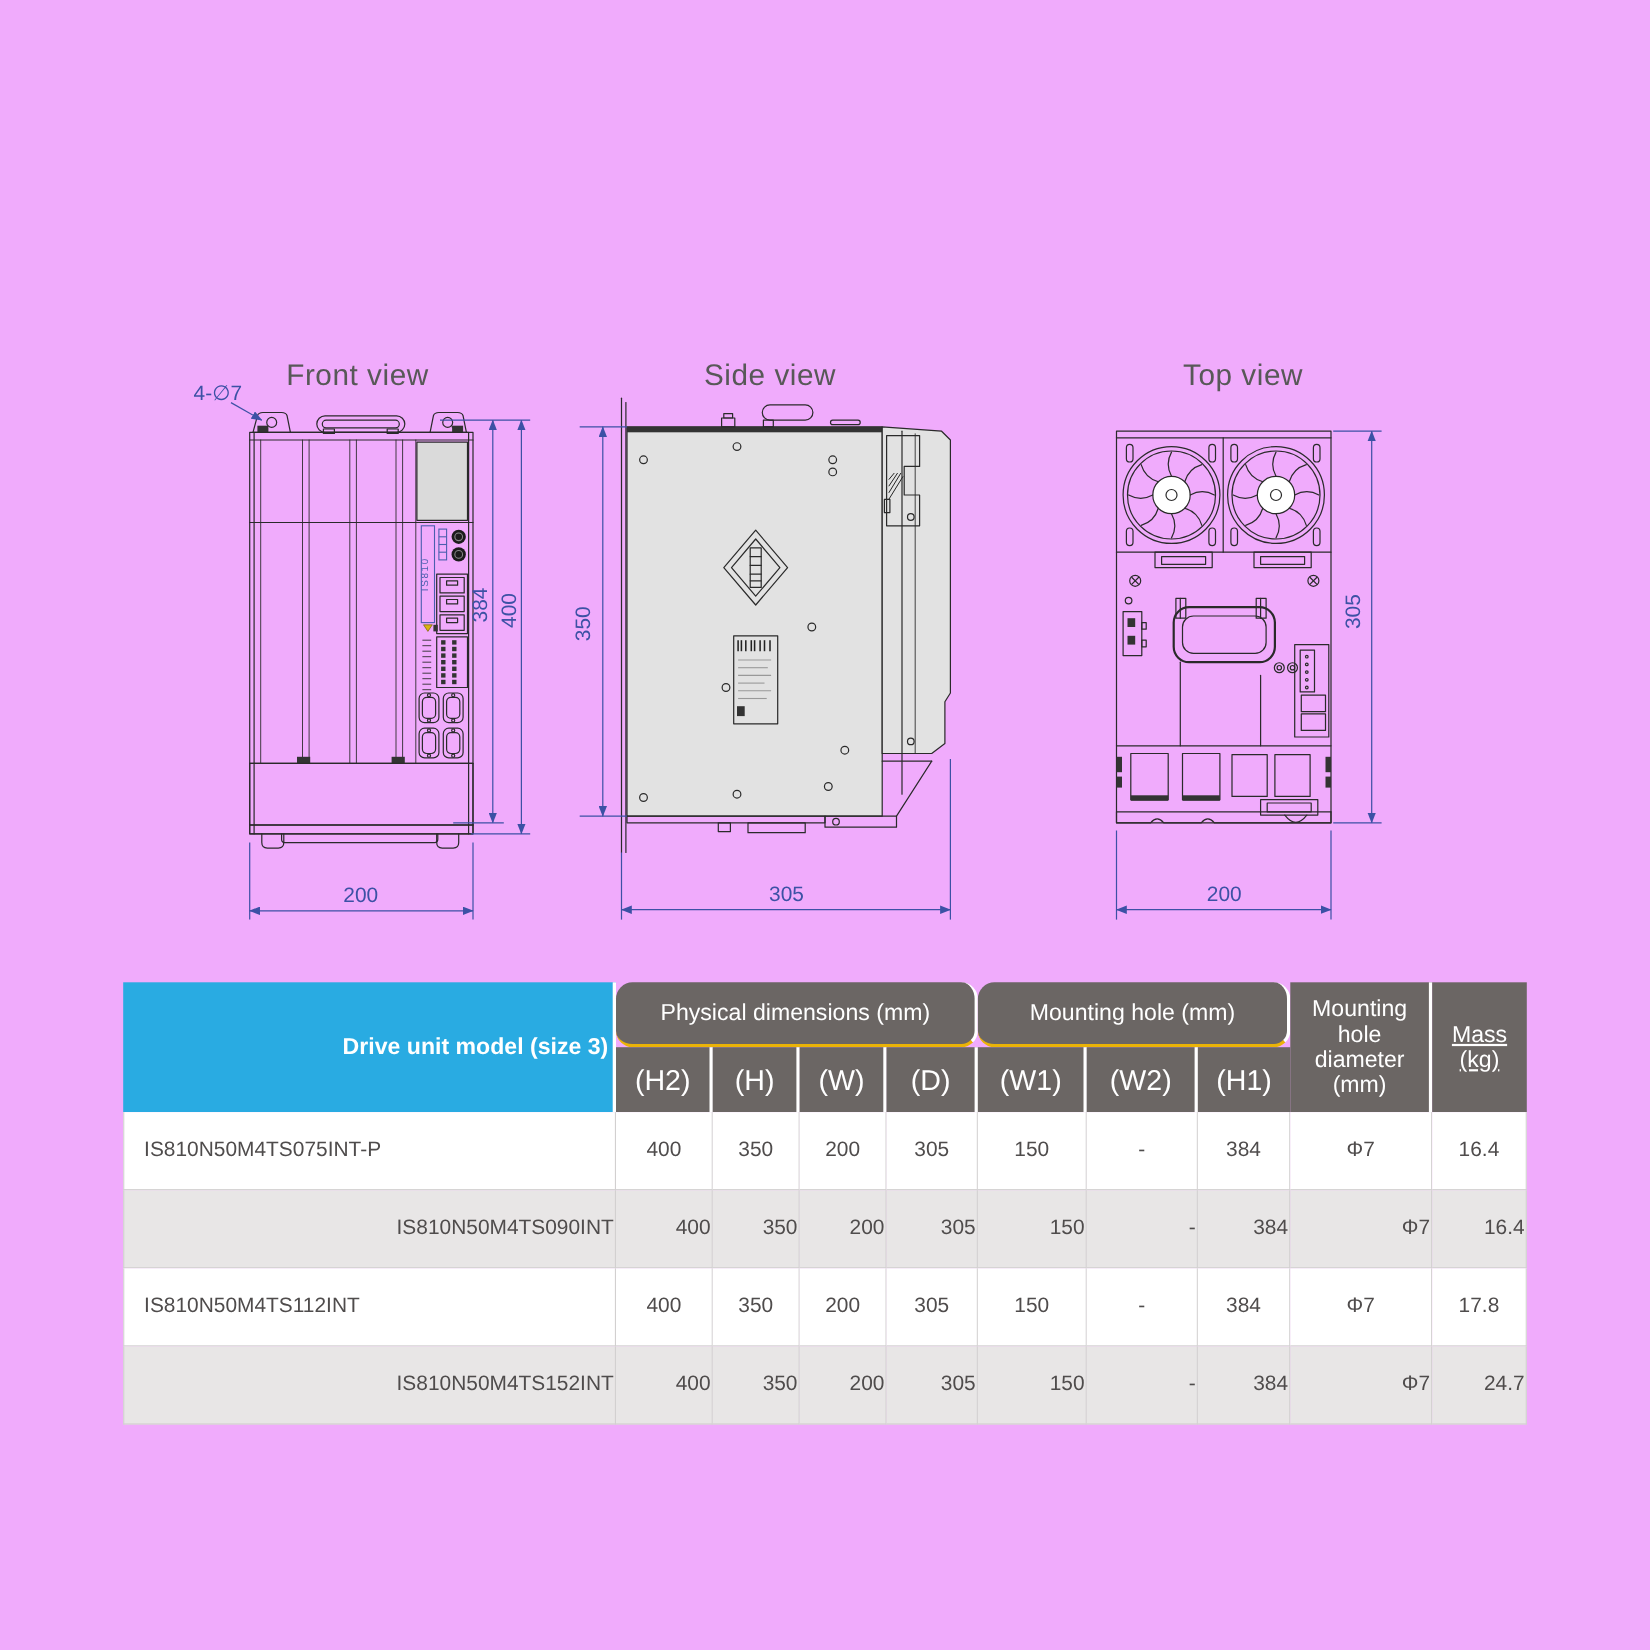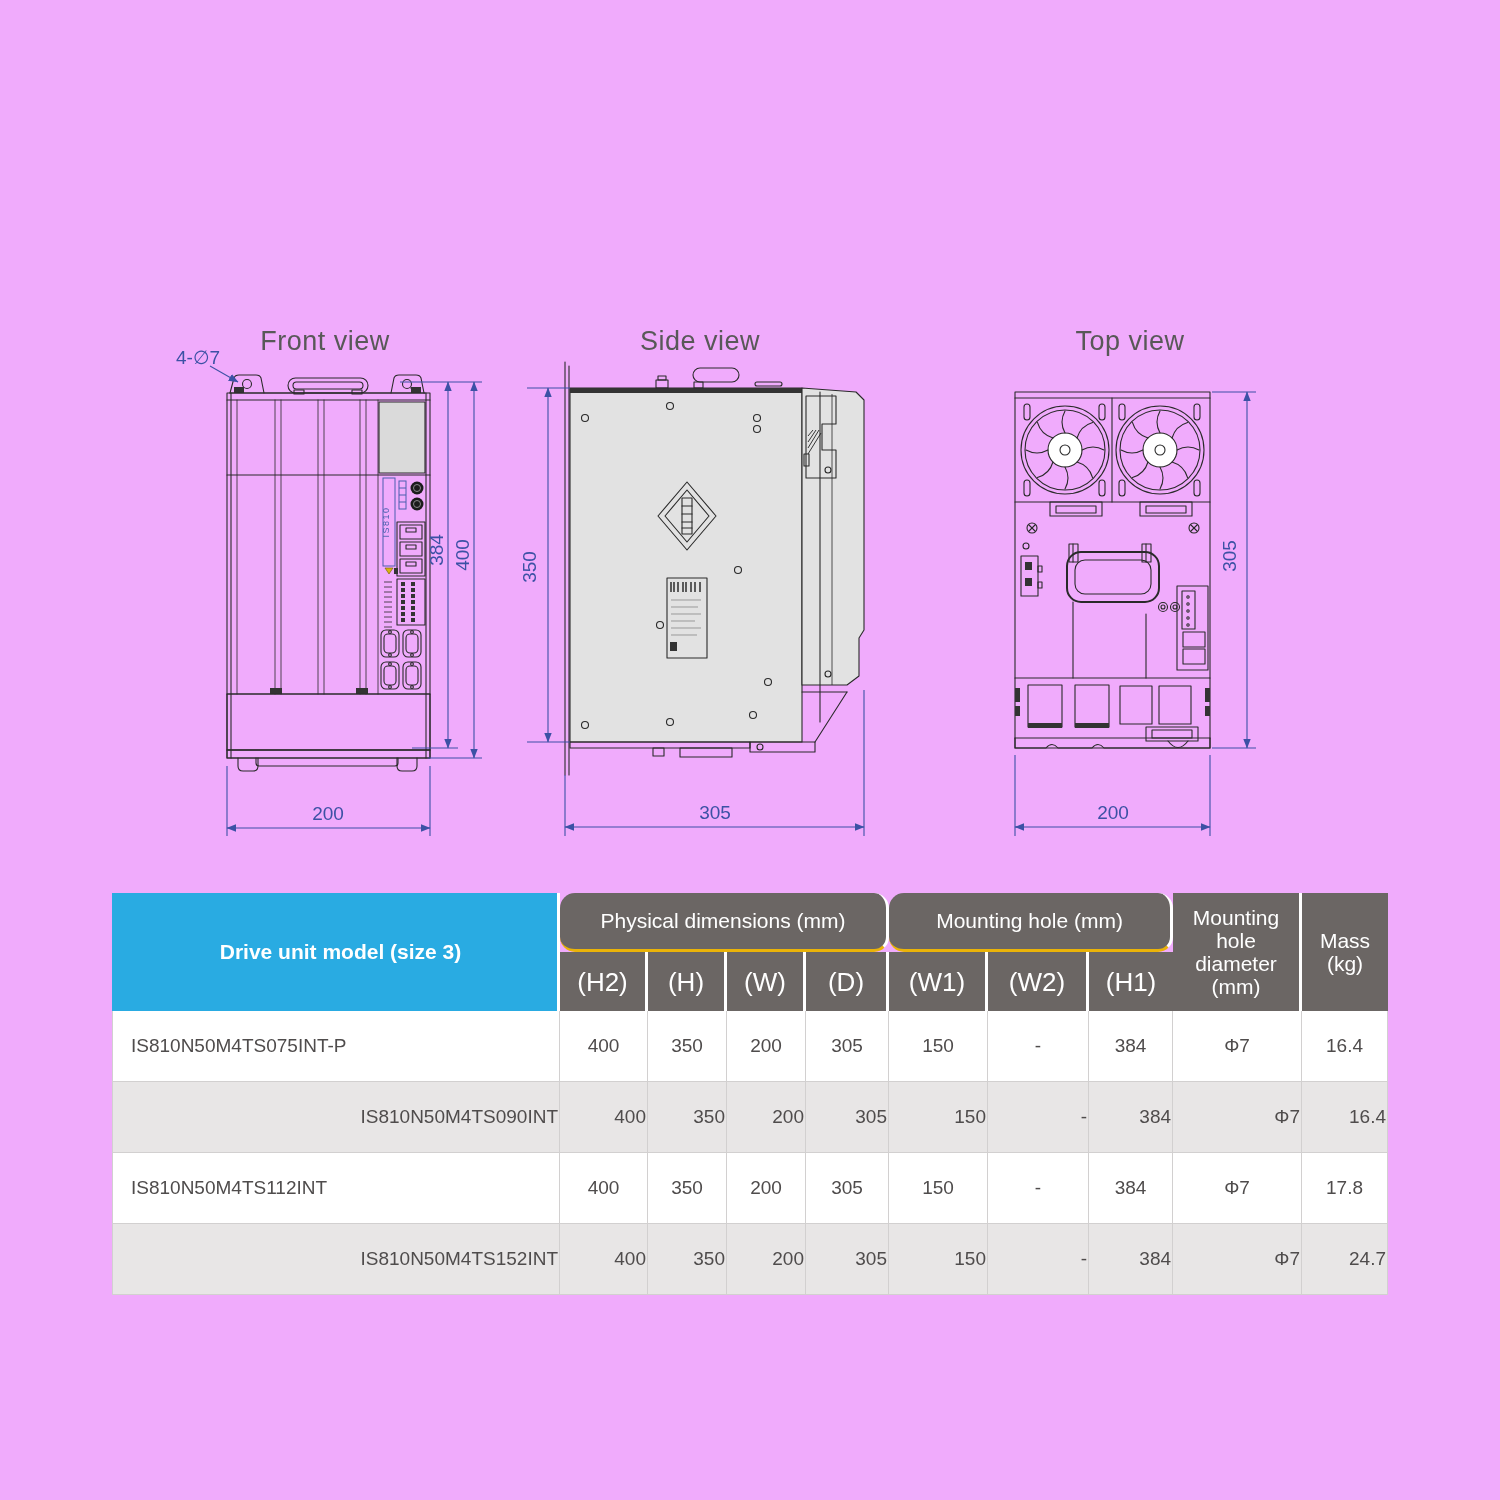--- a/index.html
+++ b/index.html
@@ -14,21 +14,21 @@
   .fillg2{fill:#dadada;}
   .dark{fill:#333;stroke:none;}
   .dim{stroke:#3c51a5;stroke-width:1.1;fill:none;}
   .dimtxt{fill:#3c51a5;font-size:19px;}
   .blue{stroke:#4a5fae;stroke-width:1;fill:none;}
   
   .spec-wrap{position:absolute;left:112px;top:893px;width:1276px;}
   table.spec{border-collapse:separate;border-spacing:0;width:100%;table-layout:fixed;}
   table.spec th{background:#6b6664;color:#fff;font-weight:400;font-size:21px;text-align:center;
                 border-right:3px solid #fff;padding:0 4px;line-height:24px;}
-  table.spec th.model{background:#29abe2;text-align:center;padding-left:16px;font-weight:700;}
+  table.spec th.model{background:#29abe2;text-align:right;padding-left:16px;font-weight:700;}
   table.spec th.group{border-bottom:3px solid #eab308;border-radius:15px;}
   table.spec th.sub{font-size:26px;}
   table.spec th:last-child{border-right:none;}
   table.spec thead tr.r1{height:59px;}
   table.spec thead tr.r2{height:59px;}
   table.spec tbody tr{height:71px;}
   table.spec td{font-size:19px;color:#4f4c4c;text-align:center;background:#fff;
                 border-right:1px solid #d2d0d0;border-bottom:1px solid #d2d0d0;}
   table.spec td.model{text-align:left;padding-left:18px;}
   table.spec td:first-child{border-left:1px solid #d2d0d0;}
@@ -447,21 +447,21 @@
           <col style="width:84px">
         <col style="width:129px">
           <col style="width:86px">
       </colgroup>
       <thead>
         <tr class="r1">
           <th class="model" rowspan="2">Drive unit model (size 3)</th>
           <th class="group" colspan="4">Physical dimensions (mm)</th>
           <th class="group" colspan="3">Mounting hole (mm)</th>
           <th rowspan="2" style="line-height:23px;">Mounting hole diameter (mm)</th>
-          <th rowspan="2" style="line-height:23px;">Mass (kg)</th>
+          <th rowspan="2" style="line-height:23px;text-decoration:underline;">Mass (kg)</th>
         </tr>
         <tr class="r2">
           <th class="sub">(H2)</th>
           <th class="sub">(H)</th>
           <th class="sub">(W)</th>
           <th class="sub">(D)</th>
           <th class="sub">(W1)</th>
           <th class="sub">(W2)</th>
           <th class="sub">(H1)</th>
         </tr>

